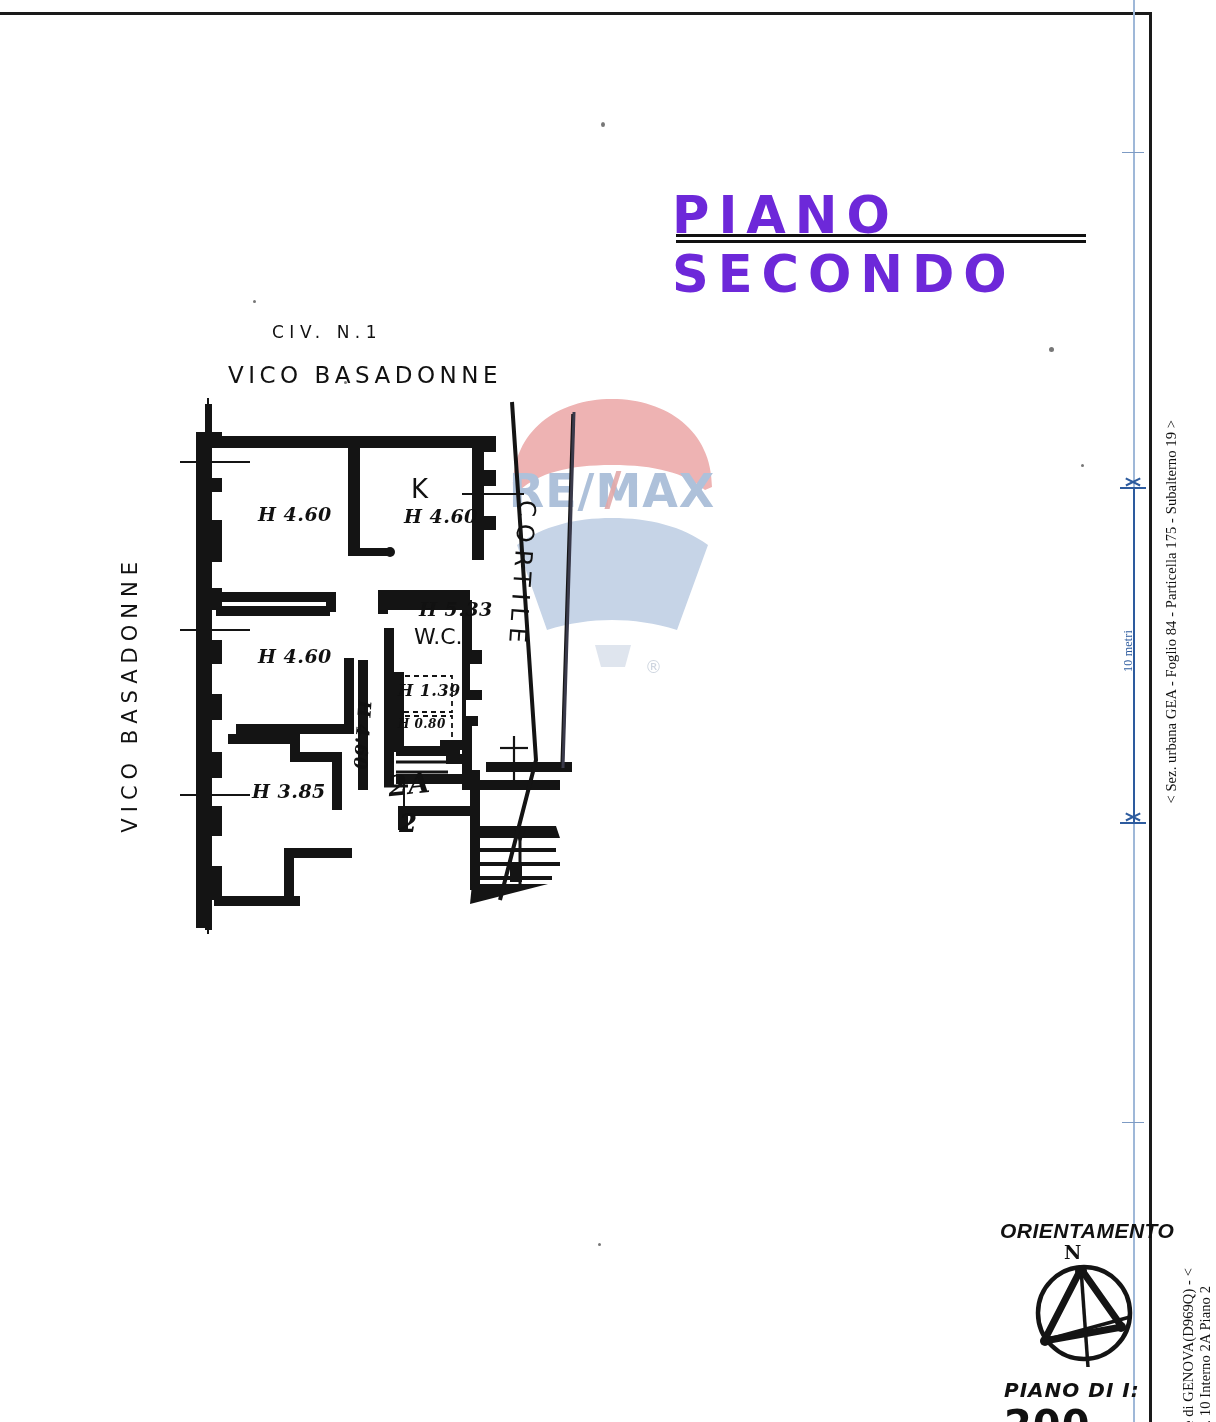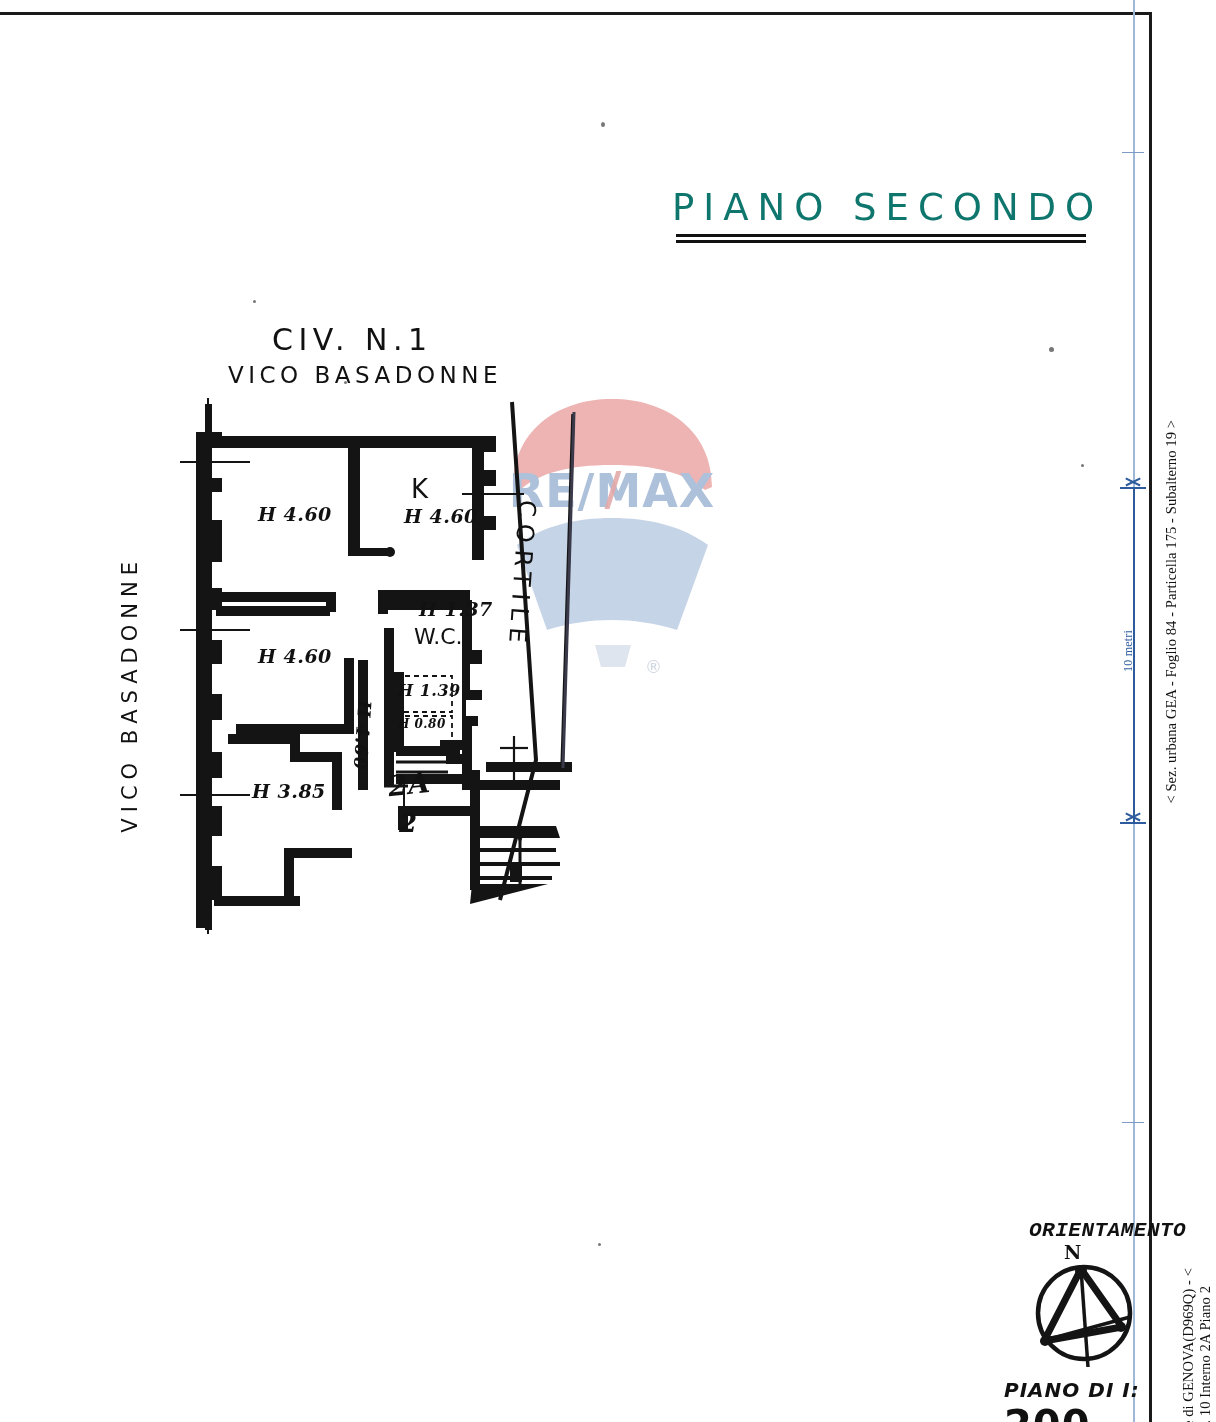--- a/index.html
+++ b/index.html
@@ -23,27 +23,27 @@
   .metri-label{position:absolute;left:1121px;top:630px;font-size:12px;color:#2d5b9e;
       transform:rotate(180deg);writing-mode:vertical-rl;letter-spacing:0.2px;font-family:"Liberation Serif",serif;}
 
   
   .side-text{position:absolute;writing-mode:vertical-rl;transform:rotate(180deg);
       font-family:"Liberation Serif", serif;font-size:14.5px;color:#111;white-space:nowrap;letter-spacing:0.1px;}
   .side-text.line1{left:1163px;top:420px;}
   .side-text.line2{left:1180px;top:1268px;}
 
   
-  .title{position:absolute;left:672px;top:186px;font-size:37px;letter-spacing:9px;
-      font-family:"DejaVu Sans", sans-serif;font-weight:400;color:#0f766e;}
+  .title{position:absolute;left:672px;top:186px;font-size:51px;letter-spacing:9px;
+      font-family:"DejaVu Sans", sans-serif;font-weight:700;color:#6d28d9;}
   .title-rule1{position:absolute;left:676px;top:234px;width:410px;height:2.5px;background:#111;}
   .title-rule2{position:absolute;left:676px;top:240px;width:410px;height:2.5px;background:#111;}
 
   
-  .civ{position:absolute;left:272px;top:322px;font-size:30px;letter-spacing:5.5px;
+  .civ{position:absolute;left:272px;top:322px;font-size:17px;letter-spacing:5.5px;
       font-family:"DejaVu Sans", sans-serif;}
   .vico-top{position:absolute;left:228px;top:362px;font-size:23px;letter-spacing:4.5px;
       font-family:"DejaVu Sans", sans-serif;}
 
   
   .vico-side{position:absolute;left:118px;top:556px;font-size:21px;letter-spacing:6px;
       writing-mode:vertical-rl;transform:rotate(180deg);font-family:"DejaVu Sans", sans-serif;}
 
   
   .wm{position:absolute;left:505px;top:395px;width:215px;height:290px;opacity:1;pointer-events:none;}
@@ -54,22 +54,22 @@
   
   .hw{position:absolute;font-family:"DejaVu Serif", serif;font-style:italic;font-weight:700;
       font-size:19px;color:#111;letter-spacing:0.5px;white-space:nowrap;}
   .lbl{position:absolute;font-family:"DejaVu Sans", sans-serif;font-size:26px;color:#111;white-space:nowrap;}
 
   .cortile{position:absolute;left:508px;top:500px;font-size:24px;letter-spacing:7px;
       writing-mode:vertical-rl;font-family:"DejaVu Sans", sans-serif;
       transform:rotate(4deg);}
 
   
-  .orient-title{position:absolute;left:1029px;top:1219px;font-size:21px;font-style:italic;
-      font-weight:700;font-family:Liberation Mono, monospace;letter-spacing:0.5px;}
+  .orient-title{position:absolute;left:1000px;top:1219px;font-size:21px;font-style:italic;
+      font-weight:700;font-family:Liberation Sans, sans-serif;letter-spacing:0.5px;}
   .scala{position:absolute;left:1004px;top:1378px;font-size:20px;font-style:italic;font-weight:700;
       font-family:"DejaVu Sans", sans-serif;letter-spacing:1px;}
   .scala-num{font-size:40px;font-style:normal;font-weight:700;font-family:"DejaVu Sans", sans-serif;}
   .compass{position:absolute;left:1026px;top:1245px;width:118px;height:128px;}
   .compass .n{position:absolute;left:38px;top:-4px;font-family:"DejaVu Serif",serif;font-size:19px;font-weight:700;}
 
   .speck{position:absolute;background:#777;border-radius:50%;}
 </style>
 </head>
 <body>
@@ -233,21 +233,21 @@
     </g>
   </svg>
 
   <div class="hw" style="left:258px;top:503px;">H 4.60</div>
 
   <div class="lbl" style="left:411px;top:474px;">K</div>
   <div class="hw" style="left:404px;top:505px;">H 4.60</div>
 
   <div class="hw" style="left:258px;top:645px;">H 4.60</div>
 
-  <div class="hw" style="left:419px;top:598px;">H 1.37</div>
+  <div class="hw" style="left:419px;top:598px;">H 5.33</div>
   <div class="lbl" style="left:414px;top:624px;font-size:22px;">W.C.</div>
 
   <div class="hw" style="left:252px;top:780px;">H 3.85</div>
 
   <div class="hw" style="left:352px;top:700px;font-size:18px;
               writing-mode:vertical-rl;transform:rotate(4deg);">H 4.60</div>
 
   <div class="hw" style="left:398px;top:681px;font-size:16px;">H 1.39</div>
   <div class="hw" style="left:398px;top:717px;font-size:12px;">H 0.80</div>
 

